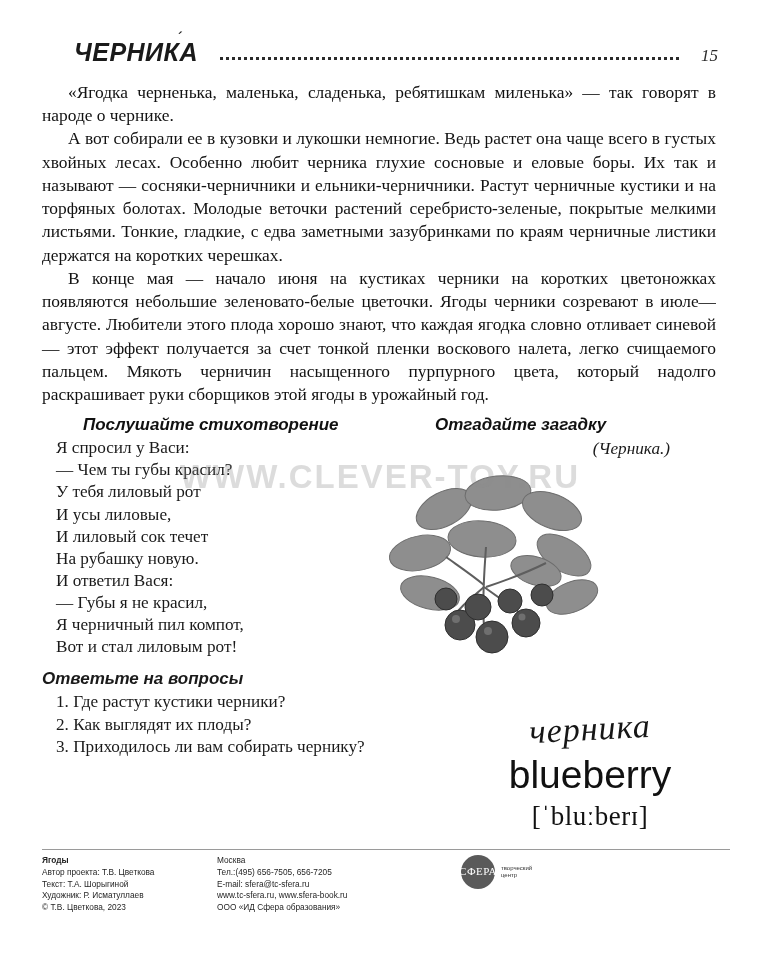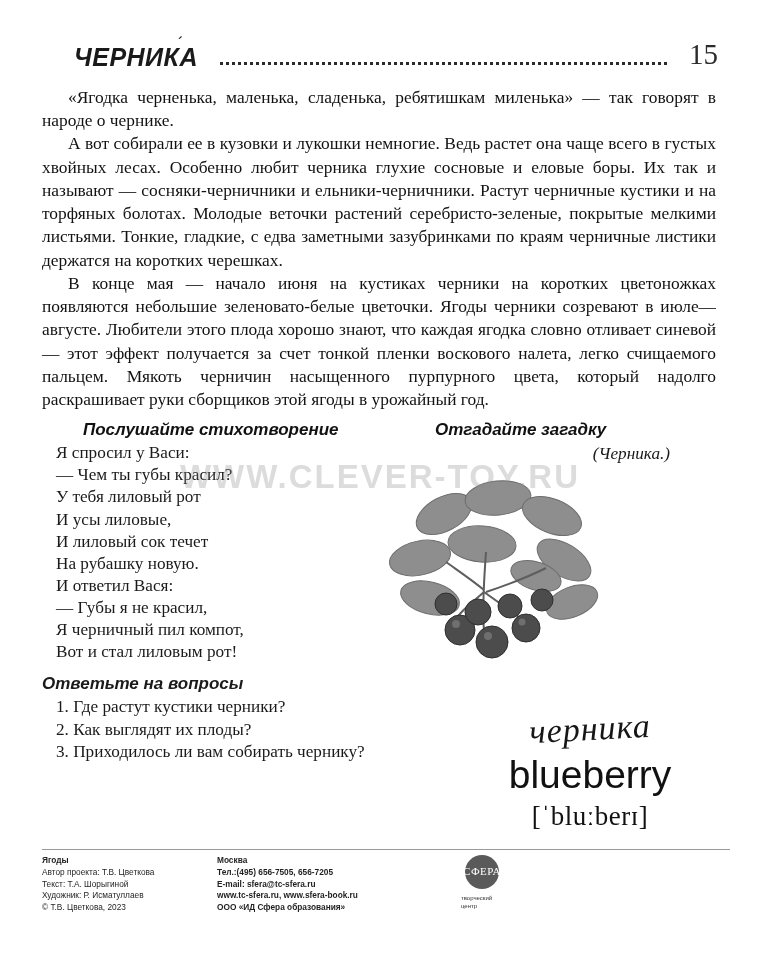--- a/index.html
+++ b/index.html
@@ -49,21 +49,22 @@
     font-weight: normal;
   }
   .dots {
     flex: 1;
     border-bottom: 3px dotted #2b2b2b;
     margin: 0 12px 7px 12px;
     height: 1px;
   }
   .page-number {
     font-family: "Liberation Serif", serif;
-    font-size: 29px;
+    font-style: italic;
+    font-size: 17px;
     color: #2b2b2b;
     padding-bottom: 1px;
   }
   
   .body-text {
     margin-top: 14px;
     padding: 0 8px 0 8px;
     font-size: 17.4px;
     line-height: 1.335;
     text-align: justify;
@@ -192,27 +193,26 @@
     padding-top: 5px;
     display: flex;
     align-items: flex-start;
     font-family: "Liberation Sans", sans-serif;
     font-size: 8.3px;
     color: #1f1f1f;
     line-height: 1.42;
   }
   .footer-col-1 { width: 175px; }
   .footer-col-1 .imprint-title { font-weight: bold; }
-  .footer-col-2 { width: 230px; font-weight: bold; }
+  .footer-col-2 { width: 230px; }
   .footer-logo {
     margin-left: 14px;
     display: flex;
     align-items: center;
     gap: 6px;
-    flex-direction: column;
   }
   .logo-circle {
     width: 34px;
     height: 34px;
     border-radius: 50%;
     background: #5a5a5a;
     color: #fff;
     font-family: "Liberation Serif", serif;
     font-size: 11px;
     display: flex;

